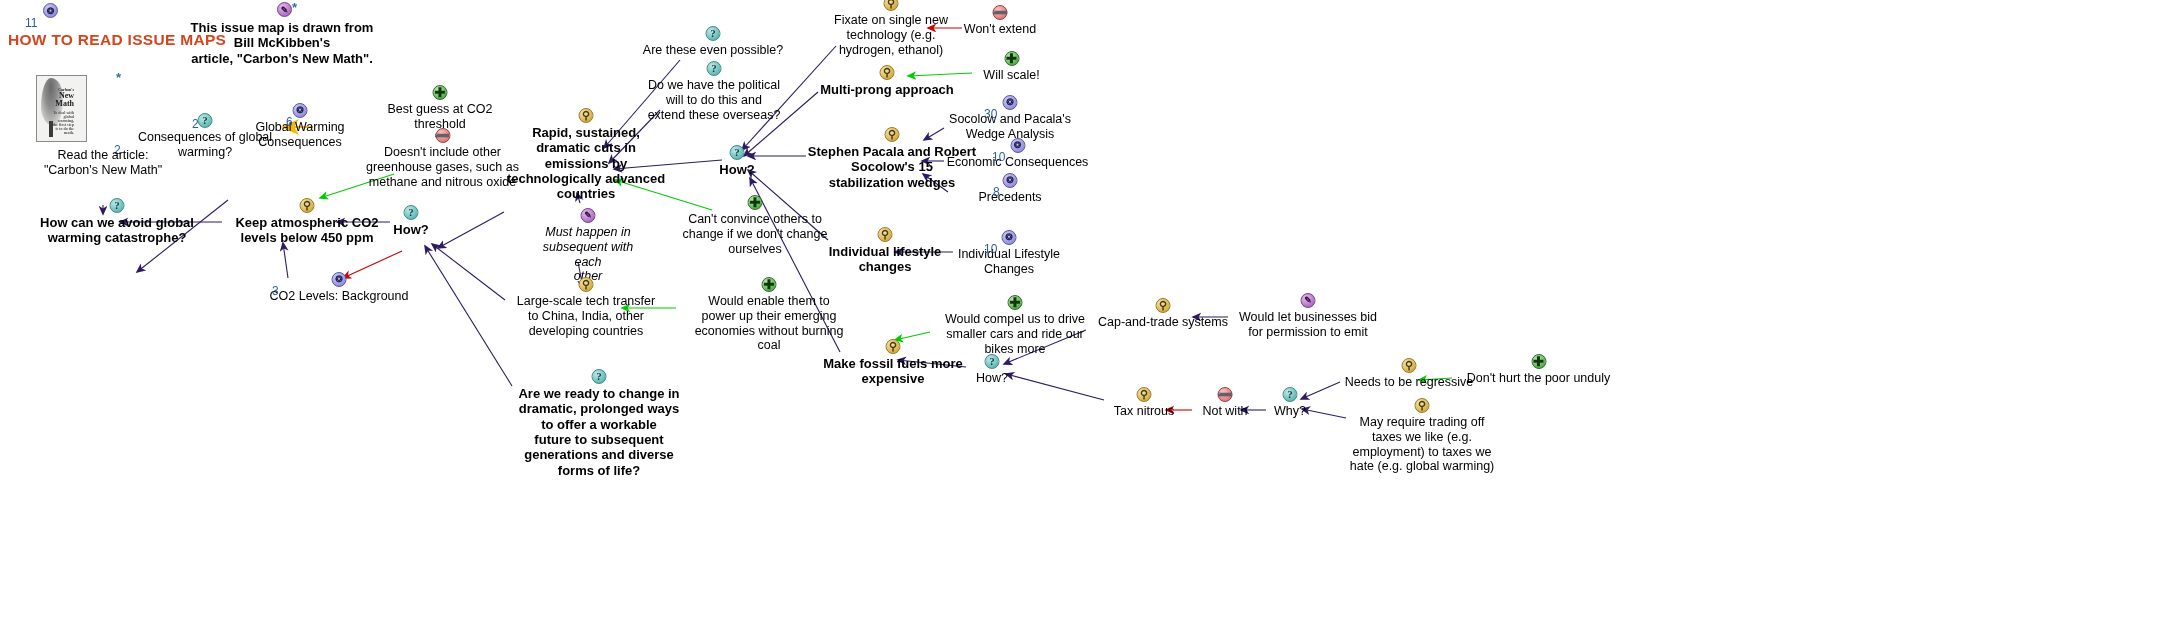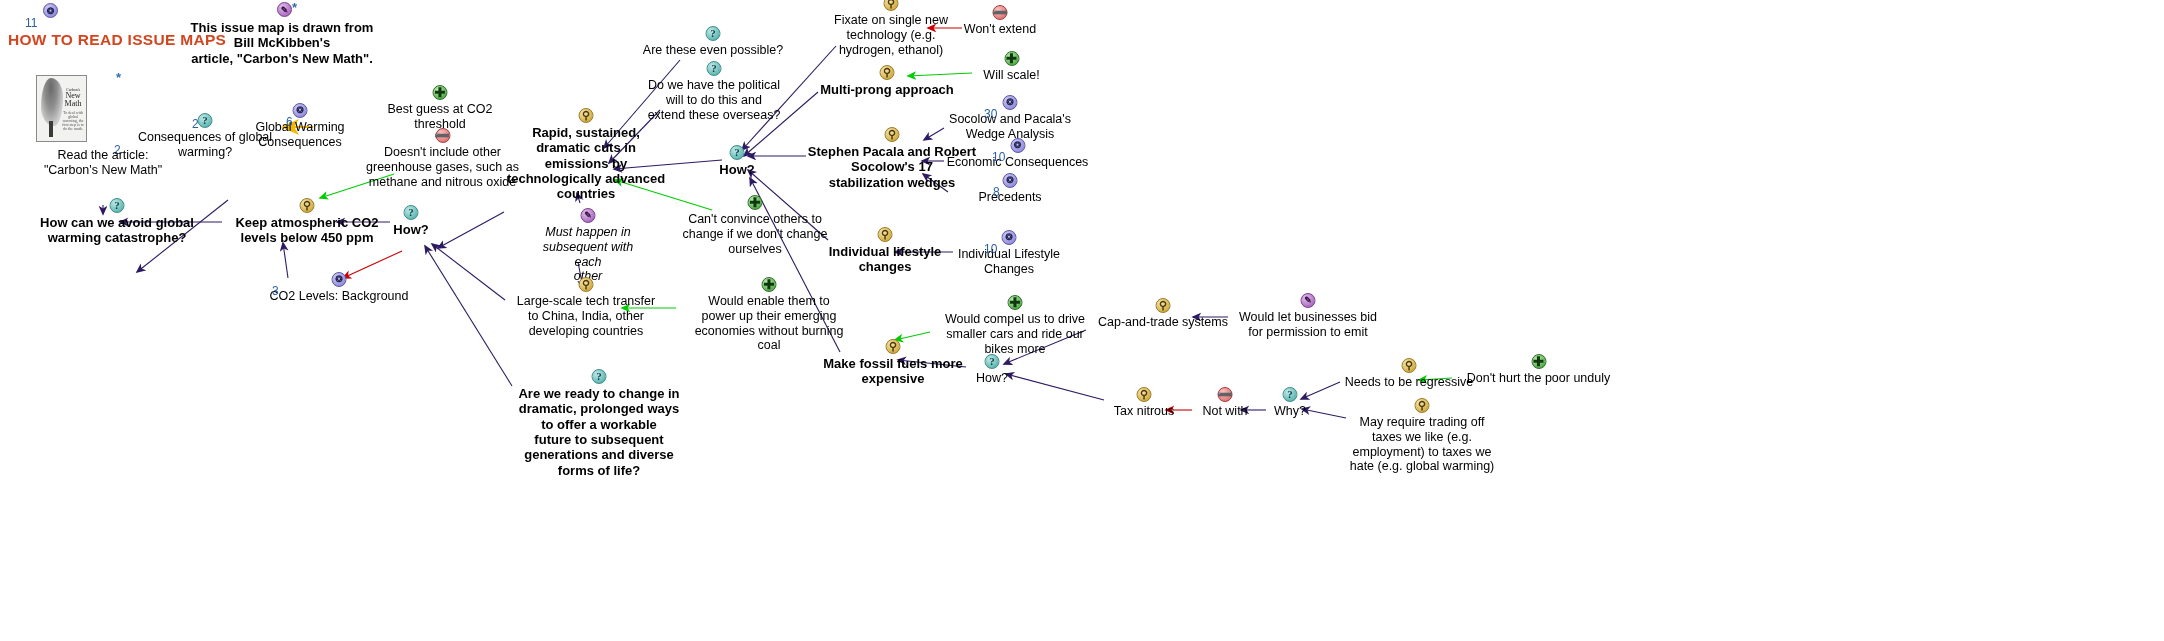--- a/index.html
+++ b/index.html
@@ -53,22 +53,22 @@
   .star{position:absolute;color:#2f6fa8;font-size:13px;font-weight:bold;}
 
   
   .thumb{position:absolute;width:49px;height:65px;border:1px solid #8a8a8a;background:#fff;
          overflow:hidden;}
   .thumb .sky{position:absolute;left:0;top:0;width:100%;height:100%;background:#f2f2f0;}
   .thumb .smoke{position:absolute;left:4px;top:2px;width:22px;height:48px;
          background:radial-gradient(ellipse at 45% 20%,#6a6a6a 0%,#8f8f8f 38%,#c9c9c9 70%,#eee 100%);
          border-radius:45% 55% 40% 60%/60% 40% 60% 40%;filter:blur(.4px);}
   .thumb .stack{position:absolute;left:12px;bottom:4px;width:4px;height:16px;background:#3b3b3b;}
-  .thumb .tt{position:absolute;right:2px;top:11px;width:22px;text-align:center;
-         font-family:"Liberation Serif",serif;color:#1a1a1a;}
+  .thumb .tt{position:absolute;right:12px;top:11px;width:22px;text-align:right;
+         font-family:"Liberation Serif",serif;color:#1a1a1a;font-weight:bold;}
   .thumb .tt .s1{font-size:4px;display:block;}
   .thumb .tt .s2{font-size:8px;display:block;line-height:8px;}
   .thumb .tt .s3{font-size:4px;display:block;color:#555;line-height:4px;margin-top:3px;}
 </style>
 </head>
 <body>
 
 <div id="canvas">
 
   <svg id="links" viewBox="0 0 2164 641">
@@ -379,21 +379,21 @@
         <span>✚</span>
       </div>
     <span class="lbl">Will scale!</span>
   </div>
 
   <div class="node t-bold" style="left:802px;top:144px;width:180px;">
     <div class="ico idea">
         <span>⚲</span>
       </div>
     <span class="lbl">Stephen Pacala and Robert
-Socolow's 17
+Socolow's 15
 stabilization wedges</span>
   </div>
 
   <div class="node t-plain" style="left:940px;top:112px;width:140px;">
     <div class="ico ref">
         <span>❂</span>
       </div>
     <span class="lbl">Socolow and Pacala's
 Wedge Analysis</span>
   </div>

